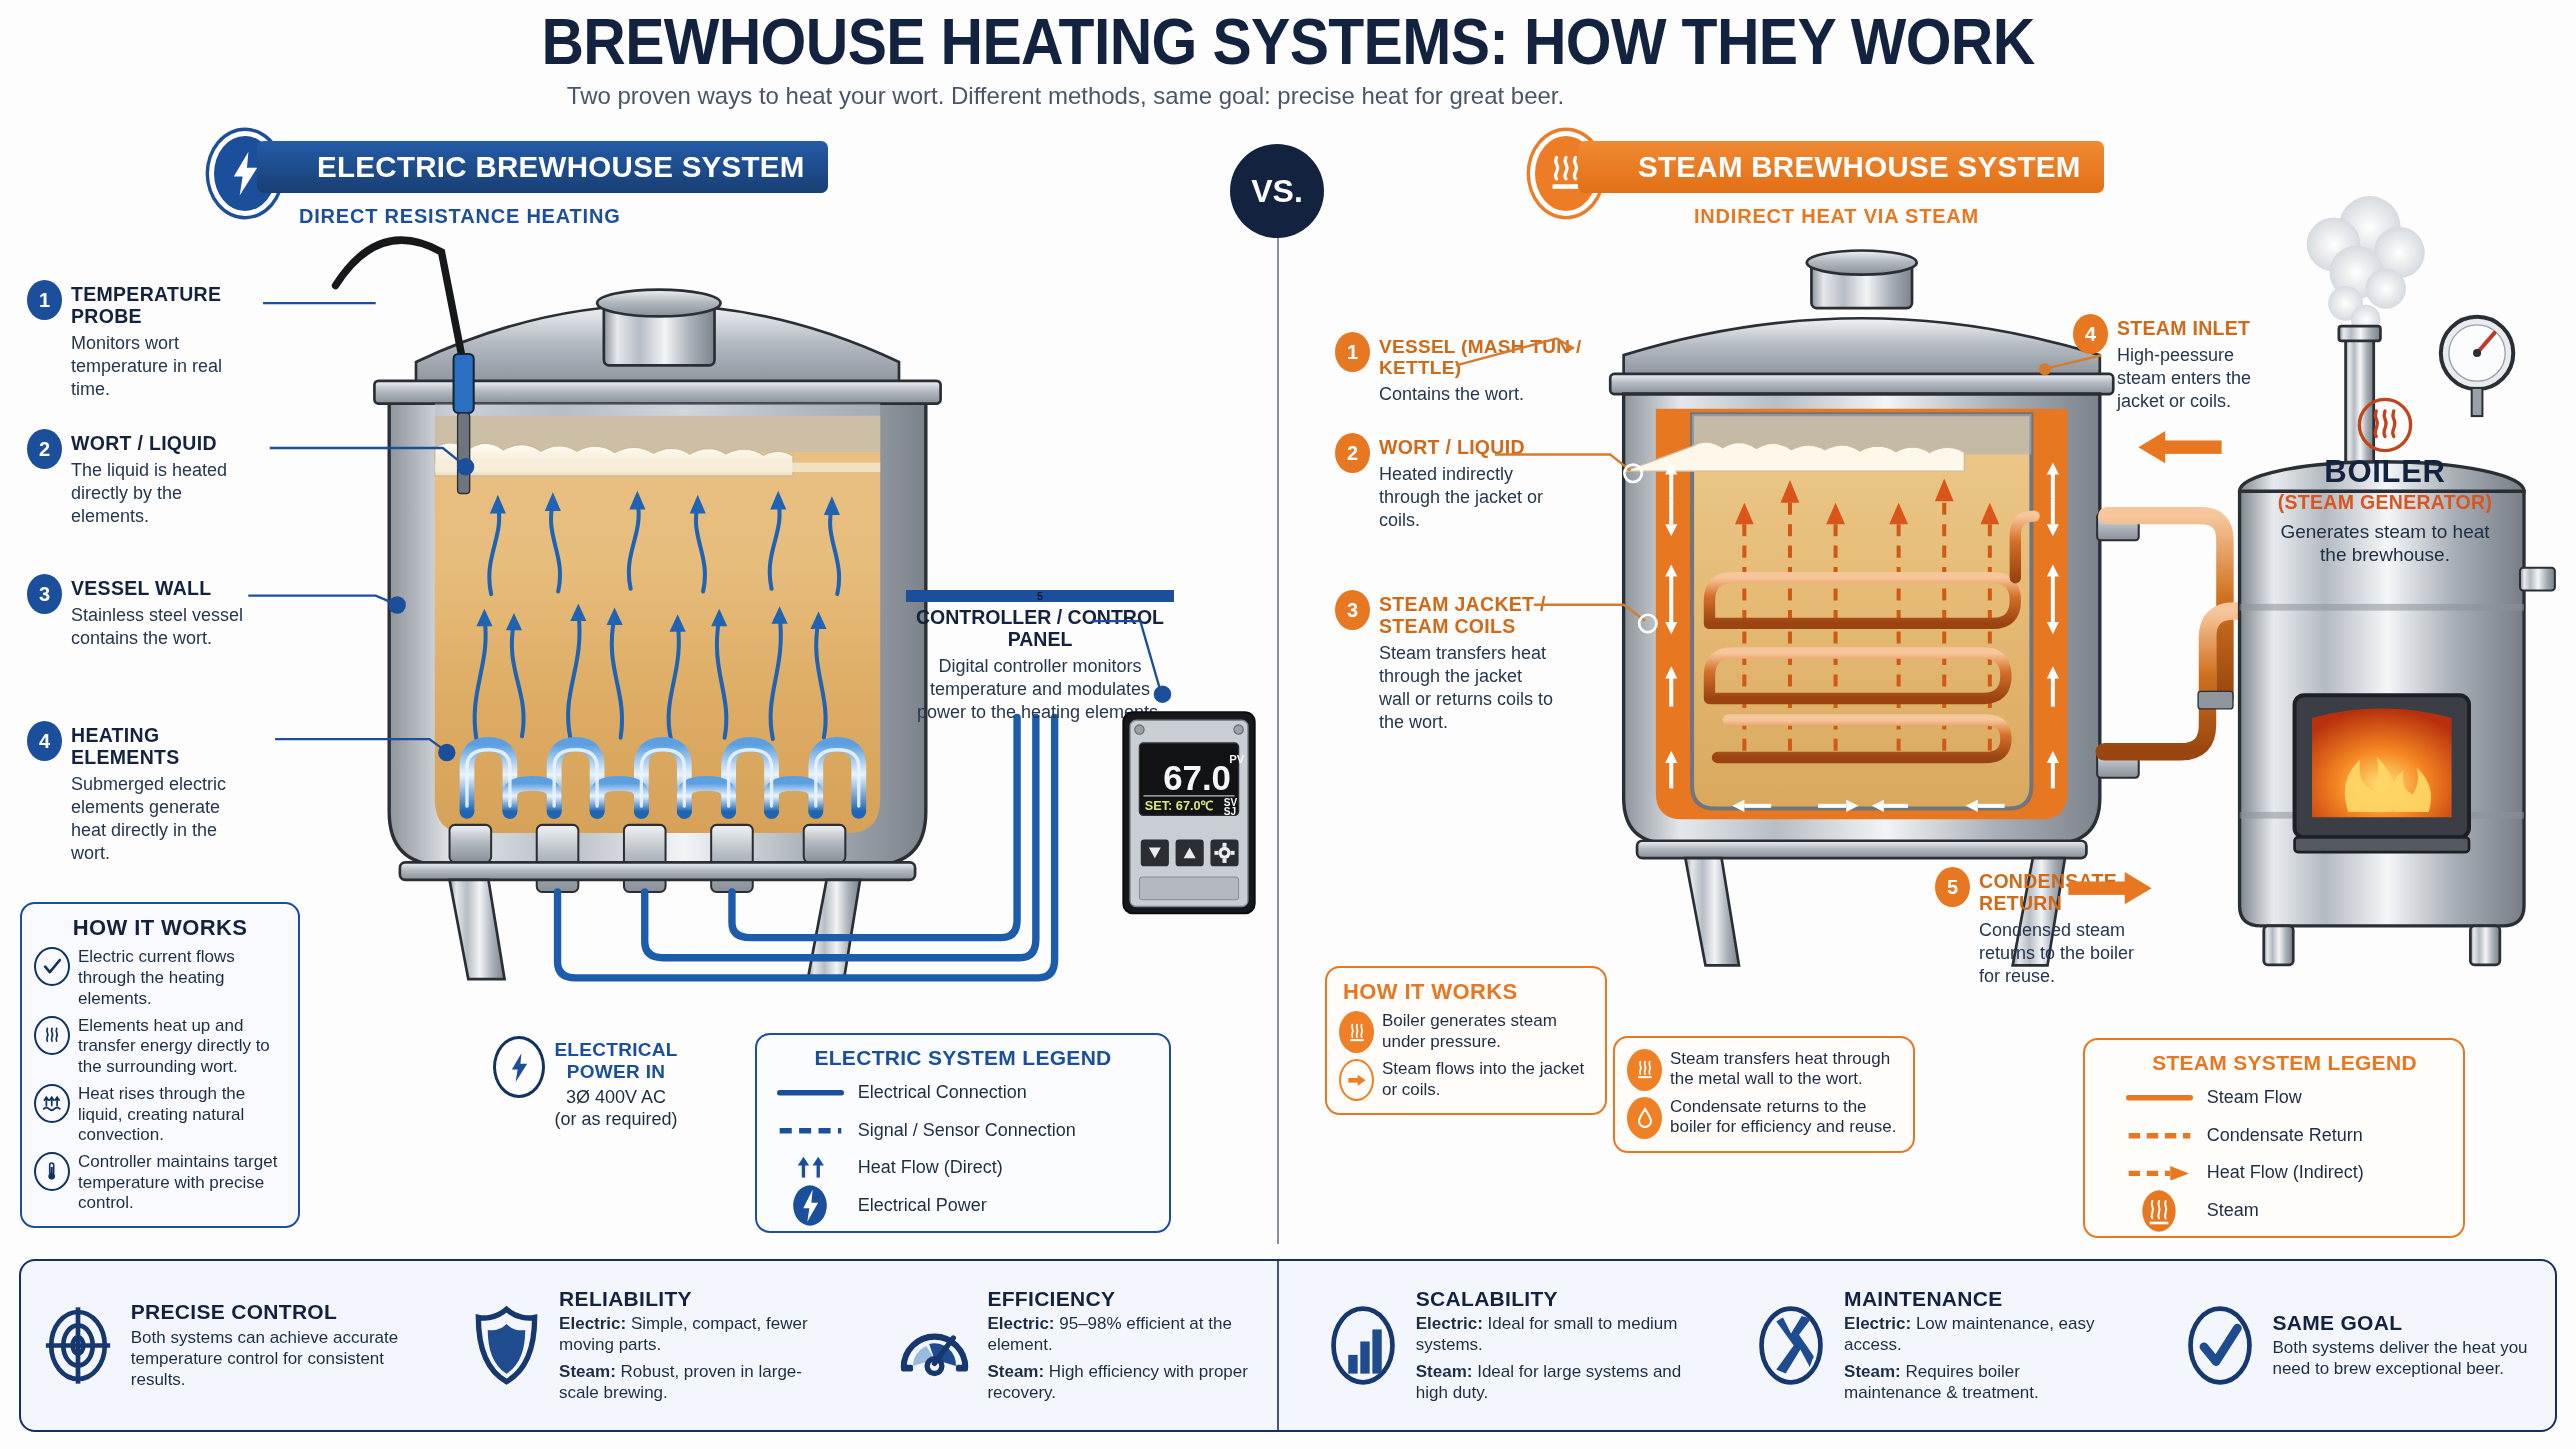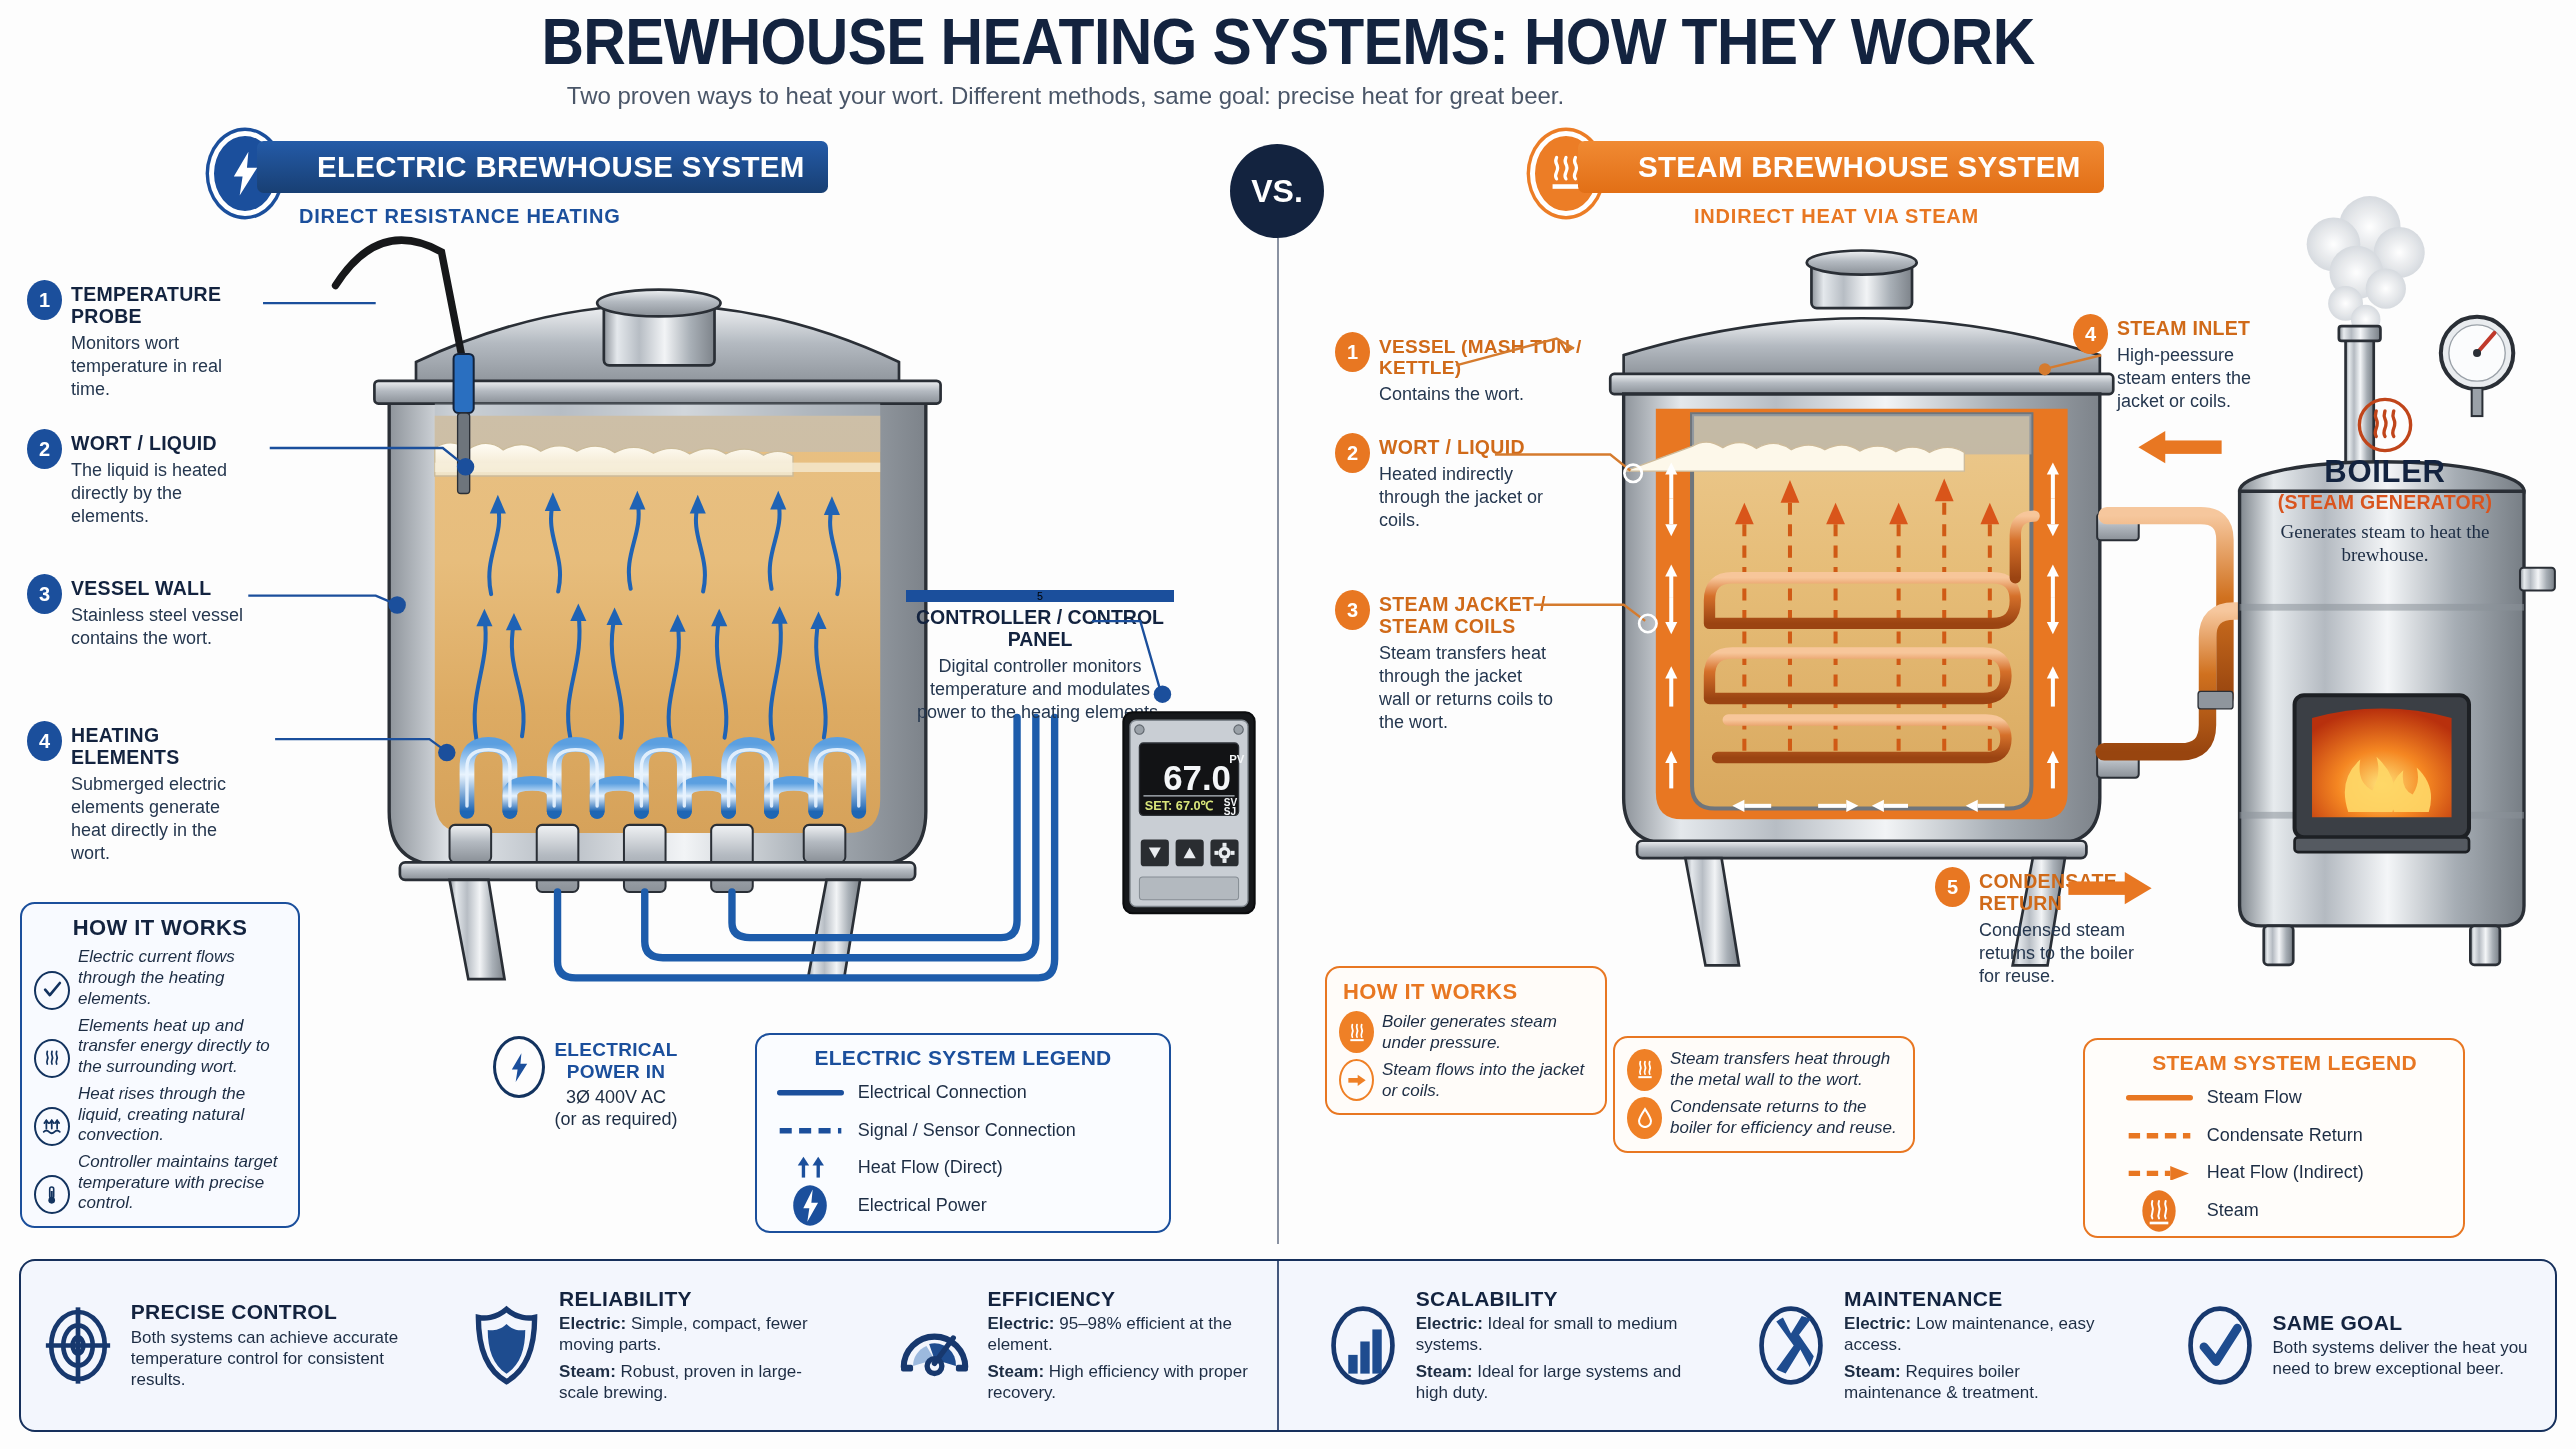--- a/index.html
+++ b/index.html
@@ -67,21 +67,21 @@
   .hiw {
     position:absolute; border:2.7px solid #1b4f9c; border-radius:14.8px;
     background:rgba(247,250,255,.92); padding:10.7px 12px 12px 12px;
   }
   .hiw.orange { border-color:#e87722; background:rgba(255,252,249,.95); }
   .hiw .hd {
     text-align:center; font-size:22px; font-weight:800; color:#13233f;
     letter-spacing:0.4px; margin-bottom:6.7px;
   }
   .hiw.orange .hd { color:#e87722; text-align:left; padding-left:4px; }
-  .hiw .row { display:flex; align-items:flex-end; margin-bottom:6px;font-style:italic; }
+  .hiw .row { display:flex; align-items:flex-start; margin-bottom:6px; }
   .hiw .row:last-child { margin-bottom:0; }
   .hiw .ico {
     flex:0 0 auto; width:36px; height:39px; border-radius:50%;
     border:2px solid #13335f; display:flex; align-items:center; justify-content:center;
     margin-right:8px; color:#13335f;
   }
   .hiw.orange .ico { border:none; background:#ef8026; color:#fff; width:35px; height:42px; }
   .hiw.orange .ico.ring { background:none; border:2px solid #ef8026; color:#ef8026; }
   .hiw .txt { font-size:17px; line-height:1.22; color:#1d2d44; }
 
@@ -129,21 +129,21 @@
   .illus { position:absolute; }
   .leader { position:absolute; }
 
   
   .ctrl { position:absolute; left:1122px; top:708px; width:134px; height:208px; }
 
   
   .boilerlbl { position:absolute; text-align:center; width:228px; }
   .boilerlbl .bl1 { font-size:31px; font-weight:800; color:#13233f; letter-spacing:0.7px; }
   .boilerlbl .bl2 { font-size:19.5px; font-weight:800; color:#d9541e; letter-spacing:0.3px; margin-top:1.3px;}
-  .boilerlbl .bl3 { font-size:19px; color:#1d2d44; line-height:1.22; margin-top:5.4px;font-family:Liberation Serif, serif; }
+  .boilerlbl .bl3 { font-size:19px; color:#1d2d44; line-height:1.22; margin-top:5.4px; }
 </style>
 </head>
 <body>
 
 <div id="root">
 
   <div class="title">BREWHOUSE HEATING SYSTEMS: HOW THEY WORK</div>
   <div class="subtitle">Two proven ways to heat your wort. Different methods, same goal: precise heat for great beer.</div>
 
   <div class="badge-circle" style="left:209px; top:131px; background:#1b4f9c; color:#1b4f9c;">

